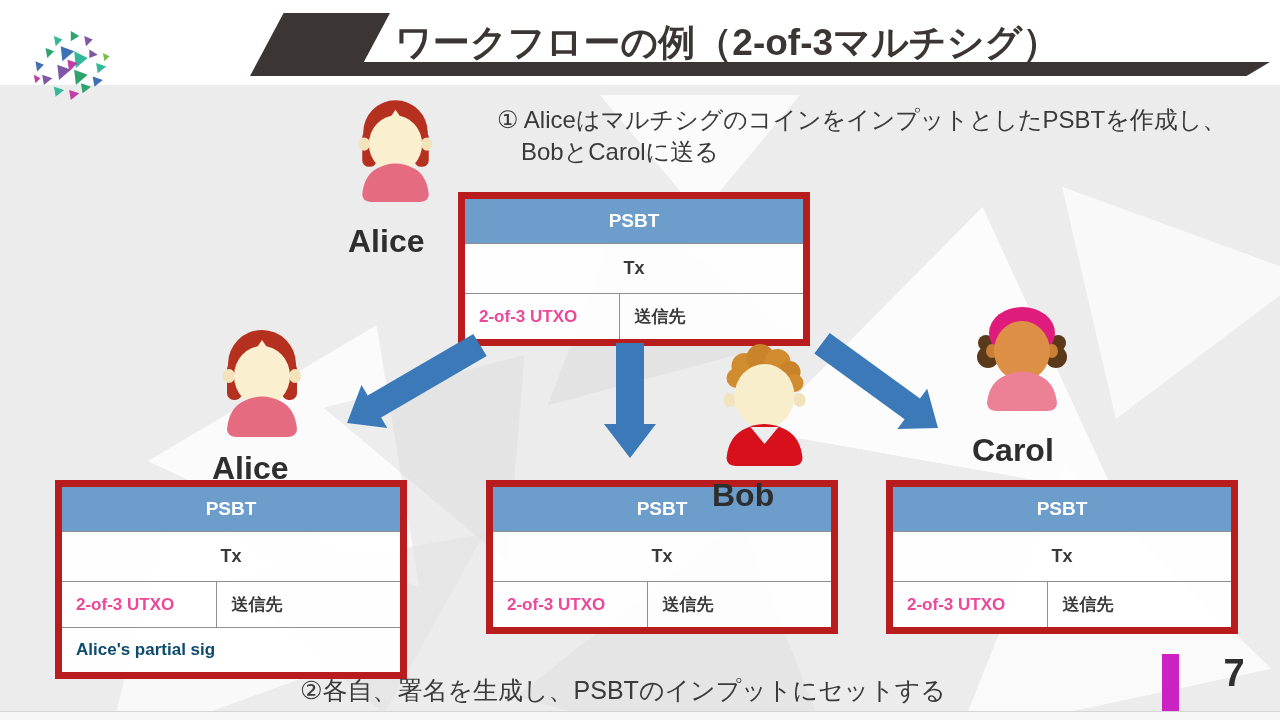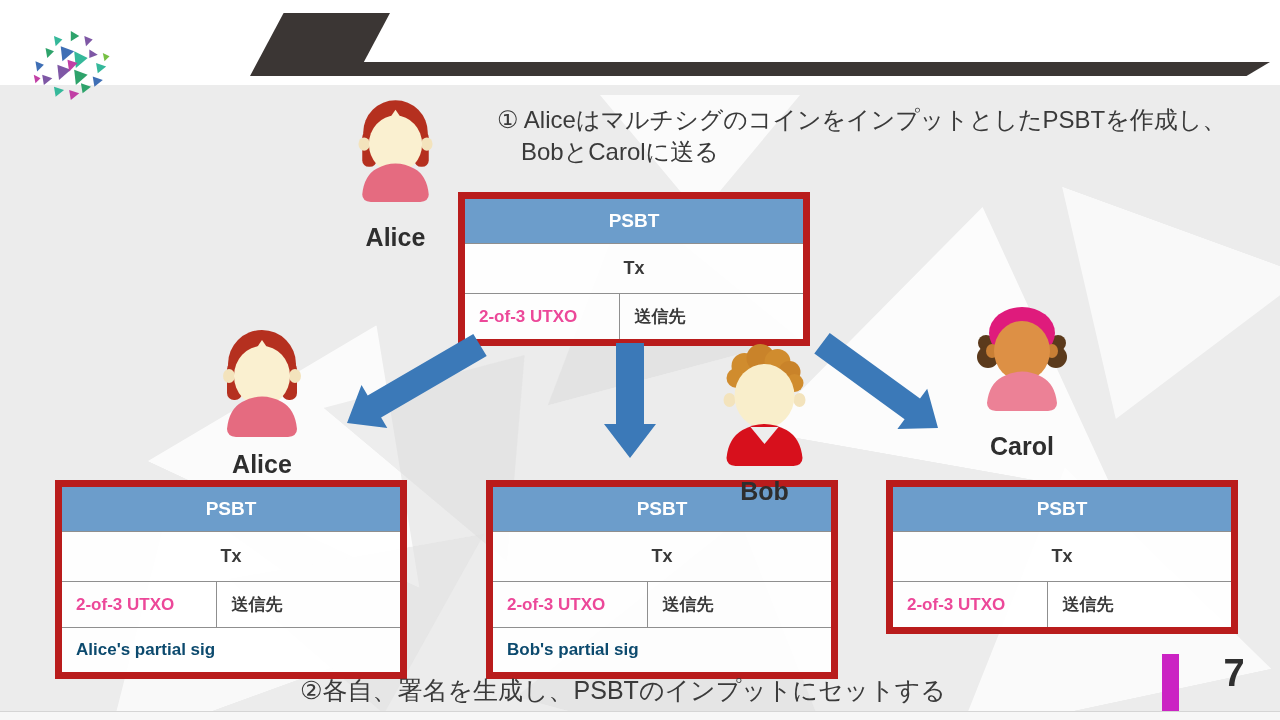--- a/index.html
+++ b/index.html
@@ -34,21 +34,21 @@
   
   .psbt-table{position:absolute;width:352px;border:7px solid #b91c1c;background:rgba(255,255,255,0.93);z-index:12;box-sizing:border-box;}
   .psbt-header{height:44px;background:#6c9dcb;color:#ffffff;font-weight:bold;font-size:19px;display:flex;align-items:center;justify-content:center;border-bottom:1px solid #8f8f8f;}
   .psbt-tx{height:49px;display:flex;align-items:center;justify-content:center;font-weight:bold;font-size:18px;color:#3a3a3a;border-bottom:1px solid #8f8f8f;}
   .psbt-io{display:flex;height:45px;border-bottom:1px solid #8f8f8f;}
   .psbt-io .cell-l{width:46%;display:flex;align-items:center;padding-left:14px;font-weight:bold;font-size:17px;color:#ec4899;border-right:1px solid #8f8f8f;box-sizing:border-box;}
   .psbt-io .cell-r{flex:1;display:flex;align-items:center;padding-left:14px;font-weight:bold;font-size:17px;color:#3a3a3a;}
   .psbt-sig{height:44px;display:flex;align-items:center;padding-left:14px;font-weight:bold;font-size:17px;color:#0c4a6e;}
   .psbt-table > :last-child{border-bottom:none;}
   
-  .actor-label{position:absolute;font-size:25px;font-weight:bold;color:#2e2e2e;text-align:center;z-index:20;}
+  .actor-label{position:absolute;font-size:32px;font-weight:bold;color:#2e2e2e;text-align:left;z-index:20;}
   .avatar{position:absolute;z-index:14;}
   
   #accent-bar{position:absolute;left:1162px;top:654px;width:17px;height:58px;z-index:25;}
   #page-number{position:absolute;left:1204px;top:652px;width:60px;font-size:38px;font-weight:bold;color:#2f2f2f;text-align:center;z-index:25;}
 </style>
 </head>
 <body>
 
 <div id="bg-pattern">
   <div class="chev tri" style="left:180px;top:230px;width:300px;height:220px;background:rgba(255,255,255,.8);transform:rotate(25deg);"></div>
@@ -82,20 +82,21 @@
       <polygon points="52,30 68,38 54,50" fill="#35b89a"></polygon>
       <polygon points="32,46 48,52 34,64" fill="#7e57a5"></polygon>
       <polygon points="52,52 68,58 54,70" fill="#2ea36b"></polygon>
       <polygon points="44,40 56,44 46,54" fill="#c13fa5"></polygon>
       <polygon points="86,32 94,36 88,42" fill="#76c043"></polygon>
       <polygon points="4,58 12,62 6,68" fill="#c13fa5"></polygon>
     </g>
   </svg>
   <div id="title-parallelogram"></div>
   <div id="title-bar"></div>
+  <div id="page-title">ワークフローの例（2-of-3マルチシグ）</div>
 </div>
 
 <div class="abs step-text" style="left:497px;top:104px;">① AliceはマルチシグのコインをインプットとしたPSBTを作成し、</div>
 <div class="abs step-text" style="left:521px;top:136px;">BobとCarolに送る</div>
 
 <svg class="avatar" style="left:348px;top:92px;" width="95" height="125" viewBox="0 0 100 130">
   <circle cx="50" cy="42" r="34" fill="#b5301f"></circle>
   <rect x="15" y="40" width="15" height="38" rx="7" fill="#b5301f"></rect>
   <rect x="70" y="40" width="15" height="38" rx="7" fill="#b5301f"></rect>
   <ellipse cx="17" cy="54" rx="6" ry="7" fill="#f3e3bc"></ellipse>
@@ -171,21 +172,20 @@
   <div class="psbt-sig">Alice's partial sig</div>
 </div>
 
 <div class="psbt-table" style="left:486px;top:480px;">
   <div class="psbt-header">PSBT</div>
   <div class="psbt-tx">Tx</div>
   <div class="psbt-io">
     <div class="cell-l">2-of-3 UTXO</div>
     <div class="cell-r">送信先</div>
   </div>
-  <div class="psbt-sig">Bob's partial sig</div>
 </div>
 
 <div class="psbt-table" style="left:886px;top:480px;">
   <div class="psbt-header">PSBT</div>
   <div class="psbt-tx">Tx</div>
   <div class="psbt-io">
     <div class="cell-l">2-of-3 UTXO</div>
     <div class="cell-r">送信先</div>
   </div>
 </div>

